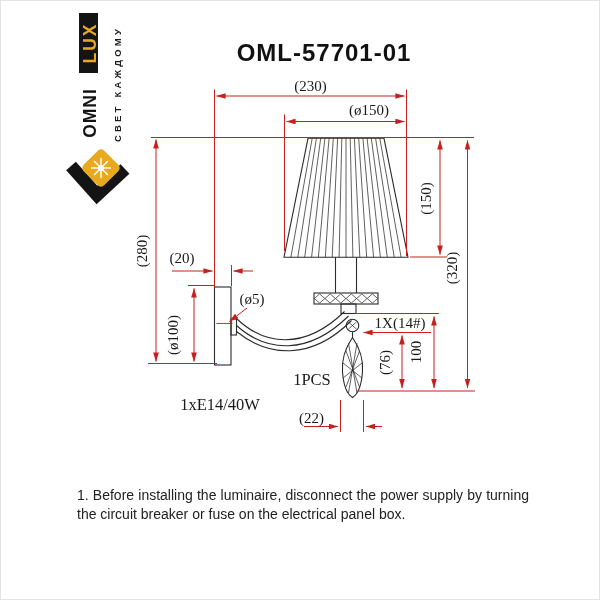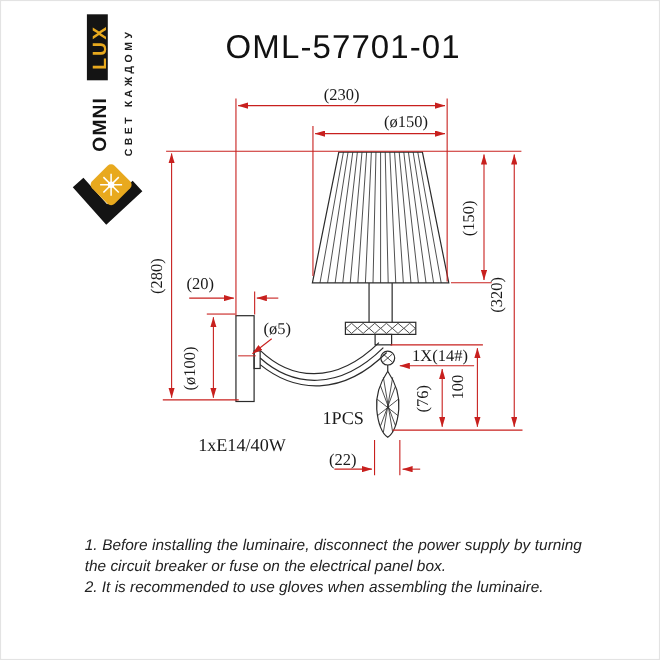--- a/index.html
+++ b/index.html
@@ -13,34 +13,34 @@
   .lux-box{position:absolute;left:78px;top:12px;width:19px;height:60px;background:#141414;}
   .lux-text{left:79px;top:71px;width:58px;font-size:17.5px;font-weight:bold;
             letter-spacing:2px;color:#E8A91E;}
   .omni-text{left:79px;top:144px;width:64px;font-size:17.5px;font-weight:bold;
              letter-spacing:1px;color:#141414;}
   .tagline{left:111px;top:158px;width:150px;font-size:9.5px;font-weight:bold;
            letter-spacing:3.2px;color:#1d1d1d;}
   .logo-icon{position:absolute;left:62px;top:144px;}
 
   
-  .title{position:absolute;left:132px;top:22px;width:350px;margin:4px;
-         text-align:center;font-size:30px;font-weight:normal;letter-spacing:1px;color:#111;}
+  .title{position:absolute;left:132px;top:22px;width:350px;margin:16px;
+         text-align:center;font-size:24px;font-weight:bold;letter-spacing:1px;color:#111;}
 
   
   .drawing{position:absolute;left:0;top:0;width:600px;height:600px;}
   .blk{stroke:#2b2b2b;fill:none;stroke-width:1.1;}
   .thin{stroke-width:0.75;}
   .red{stroke:#C8201E;fill:none;stroke-width:1;}
   .dt{font-family:"Liberation Serif",serif;font-size:15px;fill:#1a1a1a;text-anchor:middle;}
   .dtb{font-family:"Liberation Serif",serif;font-size:16.5px;fill:#1a1a1a;text-anchor:middle;}
 
   
   .instructions{position:absolute;left:76px;top:485px;width:452px;
-                font-size:14px;line-height:19px;color:#222;text-align:justify;font-style:italic;}
+                font-size:14px;line-height:19px;color:#222;text-align:justify;}
   .instructions p{margin:0;}
 </style>
 </head>
 <body>
 
 <div class="page">
 
   <div>
     <div class="lux-box"></div>
     <div class="vtext lux-text">LUX</div>
@@ -187,15 +187,14 @@
     <text class="dt" x="419.5" y="351" transform="rotate(-90 419.5 351)">100</text>
     <text class="dt" x="388.5" y="361.5" transform="rotate(-90 388.5 361.5)">(76)</text>
     <text class="dt" x="399" y="327">1X(14#)</text>
     <text class="dt" x="310.5" y="421.5">(22)</text>
     <text class="dtb" x="311" y="384">1PCS</text>
     <text class="dtb" x="219" y="409">1xE14/40W</text>
   </svg>
 
   <div class="instructions">
     <p>1. Before installing the luminaire, disconnect the power supply by turning the circuit breaker or fuse on the electrical panel box.</p>
-    <p>2. It is recommended to use gloves when assembling the luminaire.</p>
   </div>
 </div>
 
 </body></html>

